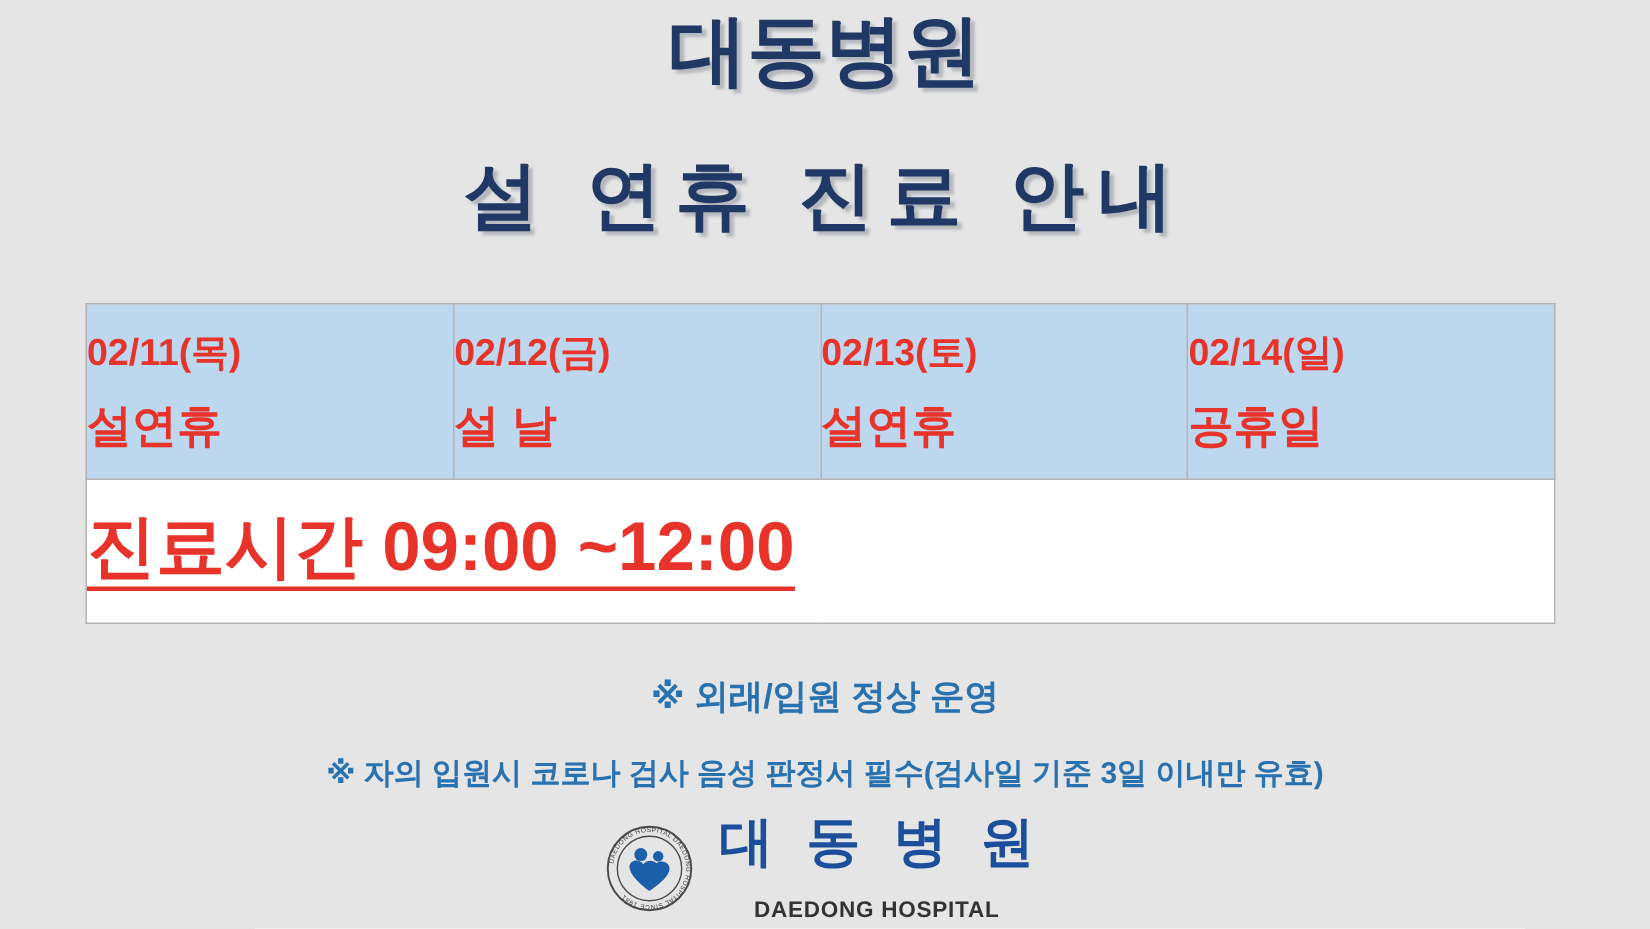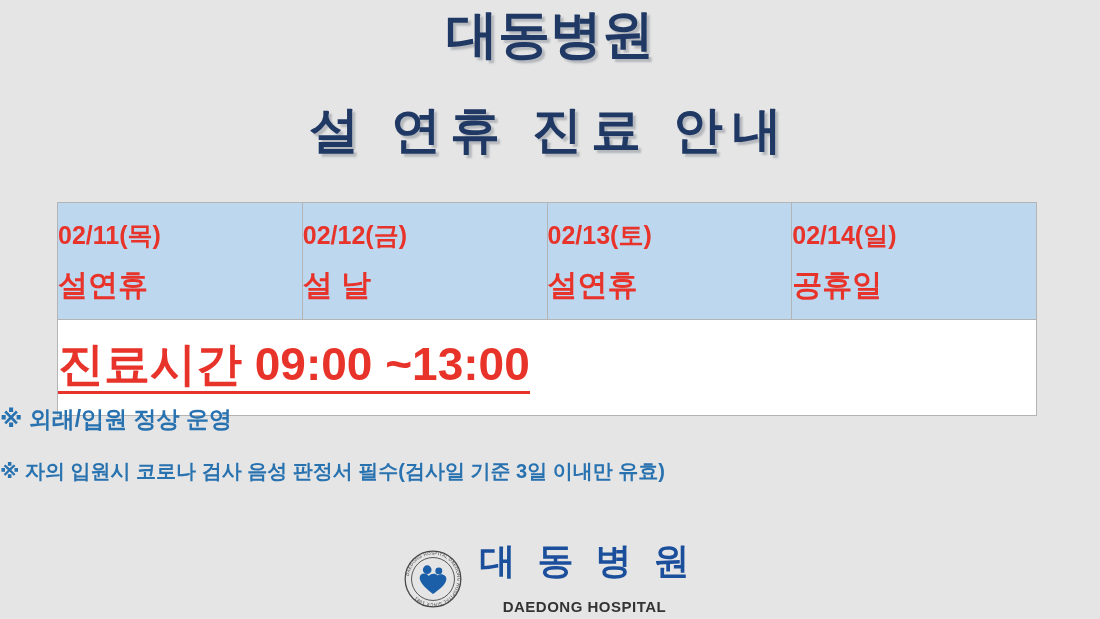--- a/index.html
+++ b/index.html
@@ -99,23 +99,23 @@
     white-space: nowrap;
     display: inline-block;
     border-bottom: 3px solid #e8332a;
     padding-bottom: 4px;
   }
 
   
   .notes {
     position: absolute;
     left: 0;
-    top: 408px;
-    width: 1100px;
-    text-align: left;
+    top: 453px;
+    width: 1100px;
+    text-align: center;
   }
   .note {
     color: #2872b0;
     font-weight: bold;
     line-height: 1;
     white-space: nowrap;
   }
   .note-1 { font-size: 23px; }
   .note-2 { font-size: 20px; padding-top: 30px; }
 
@@ -184,21 +184,21 @@
         <div class="day-date">02/13(토)</div>
         <div class="day-label">설연휴</div>
       </td>
       <td class="day-cell">
         <div class="day-date">02/14(일)</div>
         <div class="day-label">공휴일</div>
       </td>
     </tr>
     <tr>
       <td class="hours-cell" colspan="4">
-        <span class="hours-text">진료시간 09:00 ~13:00</span>
+        <span class="hours-text">진료시간 09:00 ~12:00</span>
       </td>
     </tr>
   </tbody>
     </table>
 
   <div class="notes">
     <div class="note note-1">※ 외래/입원 정상 운영</div>
     <div class="note note-2">※ 자의 입원시 코로나 검사 음성 판정서 필수(검사일 기준 3일 이내만 유효)</div>
   </div>
 

